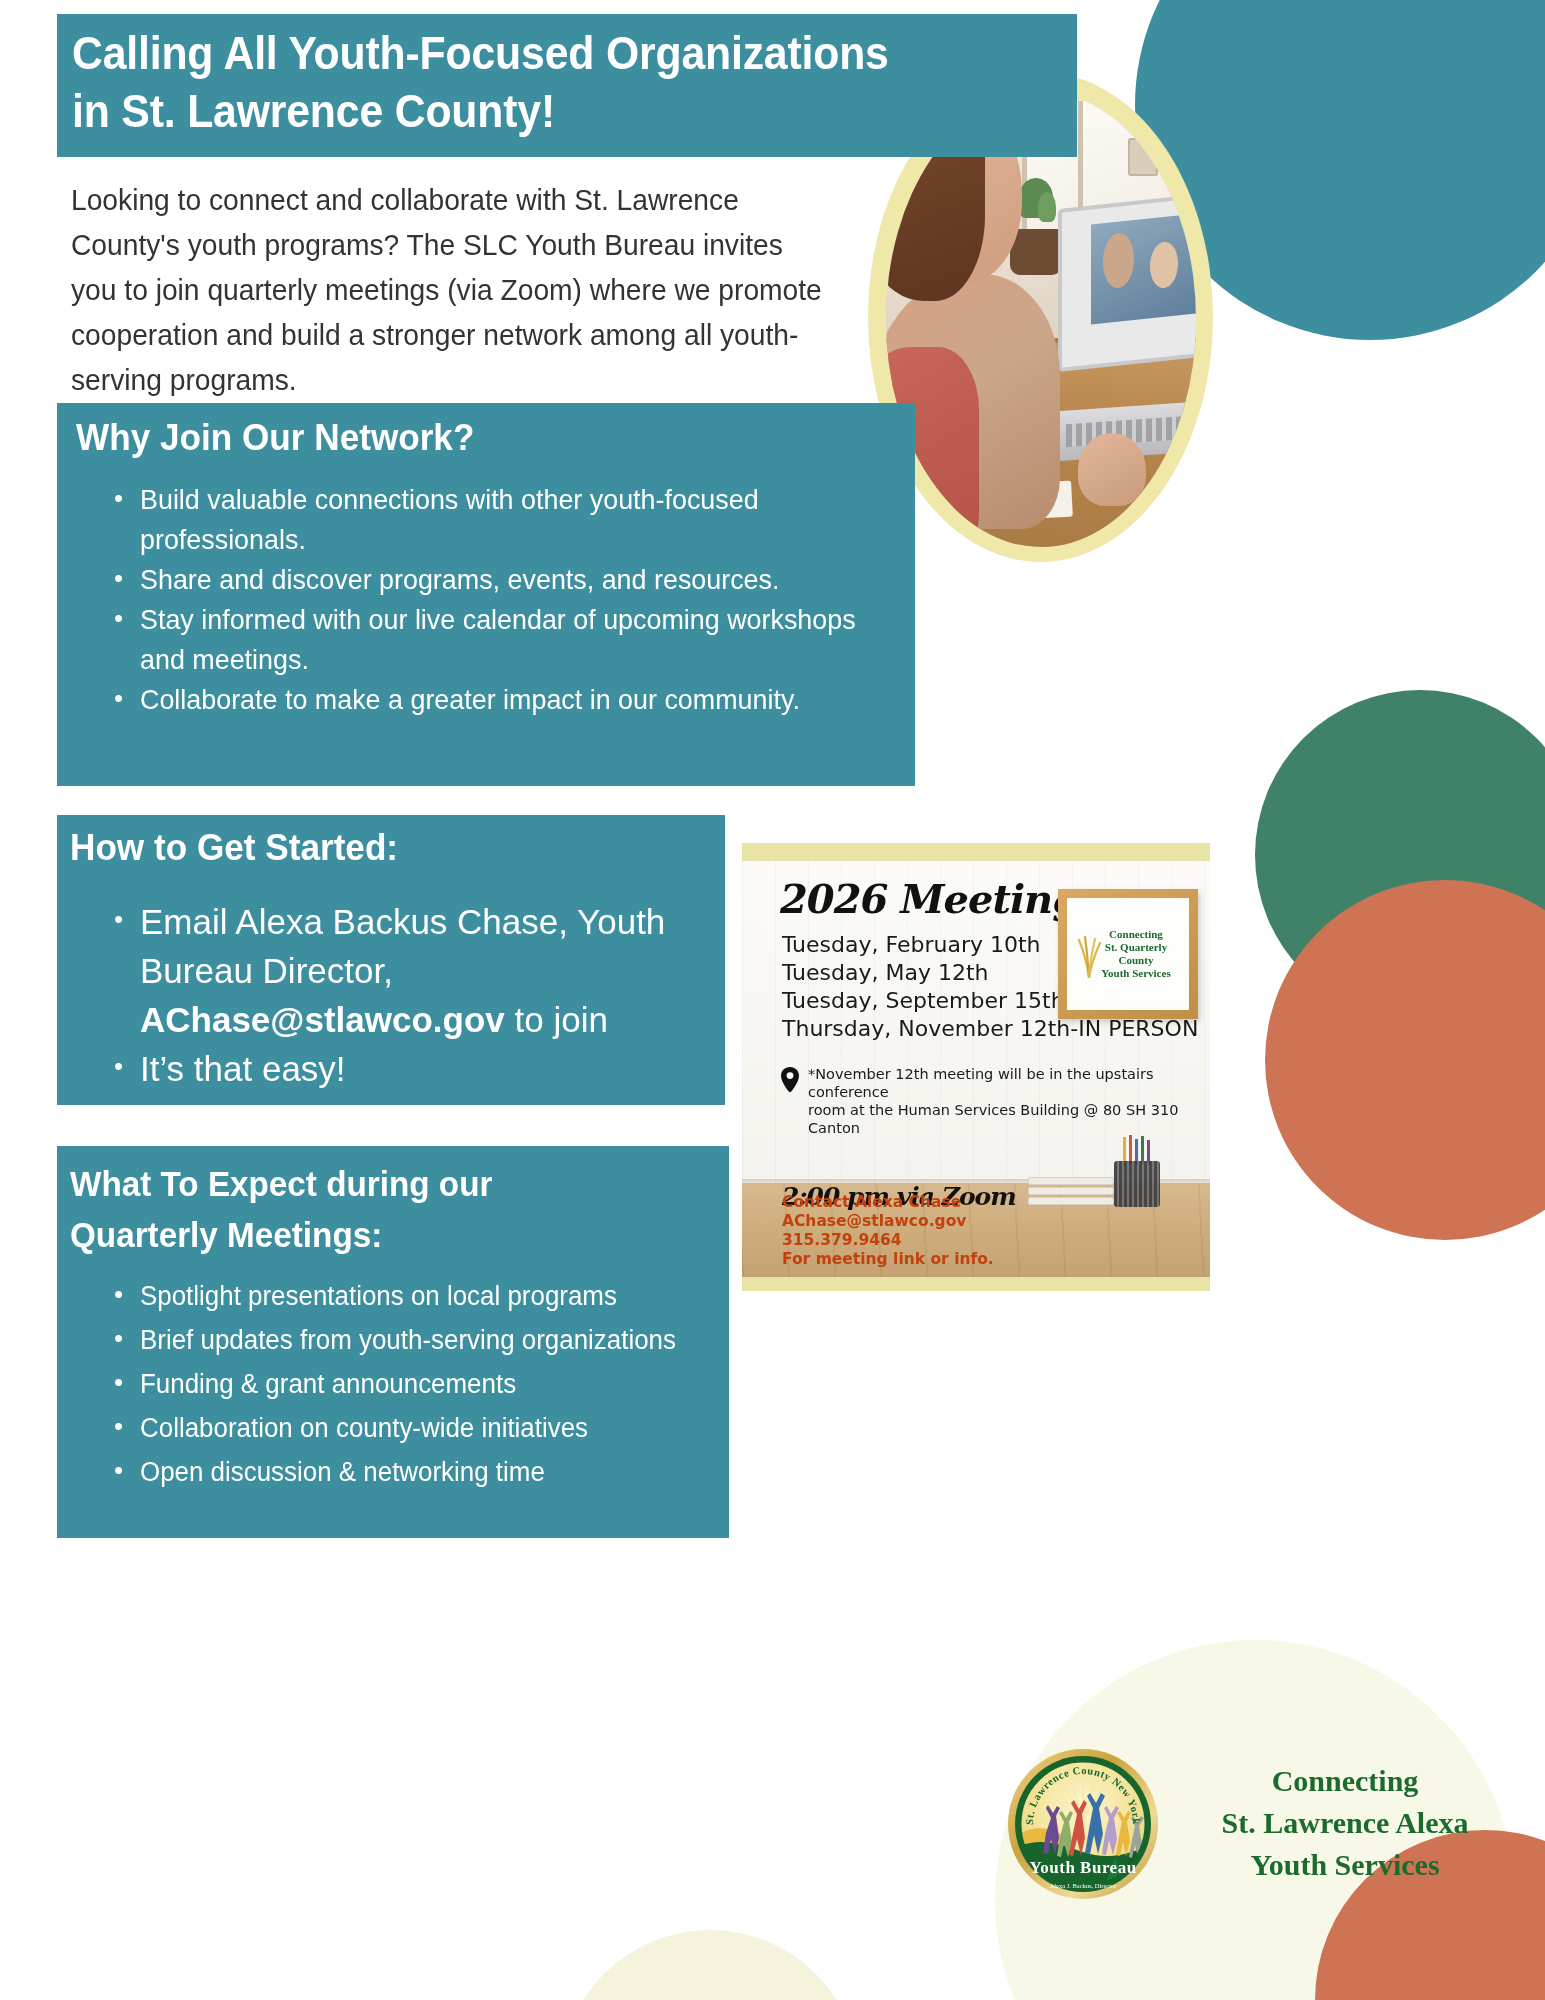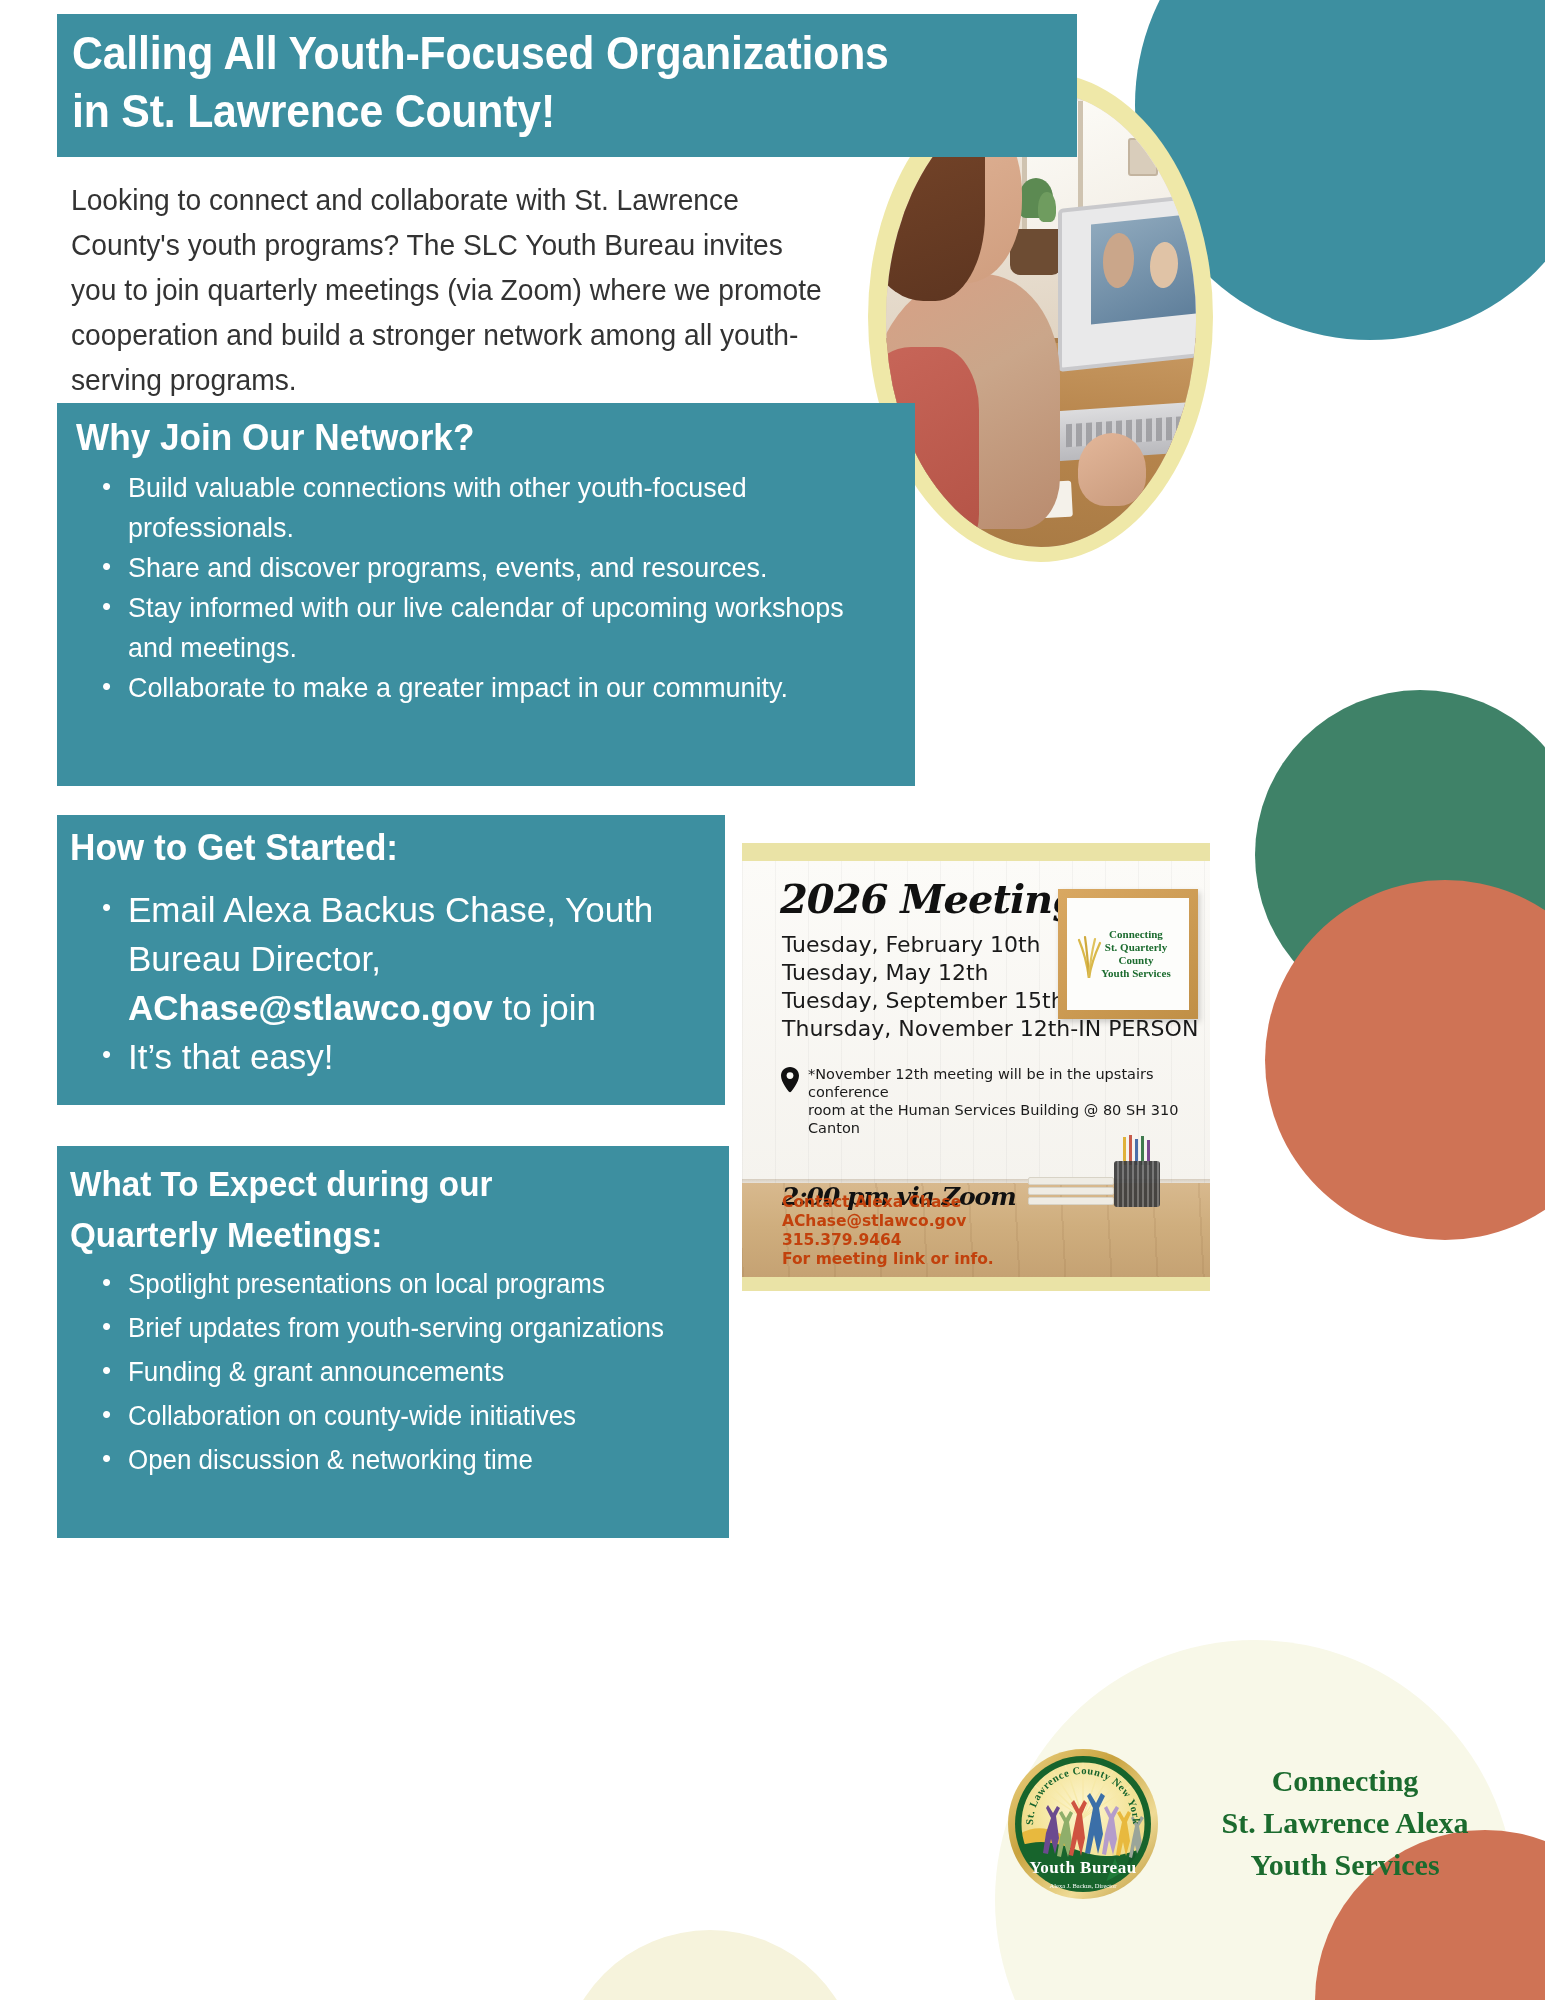--- a/index.html
+++ b/index.html
@@ -127,21 +127,21 @@
   
   .tealbox{position:absolute;background:#3d8fa0;color:#fff;}
   .box-title{
     font-family:"Liberation Sans Narrow","Liberation Sans",sans-serif;
     font-weight:bold;
     color:#ffffff;
     transform:scaleX(0.95);
     transform-origin:left top;
   }
   ul.blist{
-    margin:0;padding:0;list-style:none;
+    margin:12px;padding:0;list-style:none;
   }
   ul.blist li{
     position:relative;
     padding-left:36px;
     color:#ffffff;
     font-family:"Liberation Sans Narrow","Liberation Sans",sans-serif;
   }
   ul.blist li:before{
     content:"\2022";
     position:absolute;left:10px;top:-2px;

